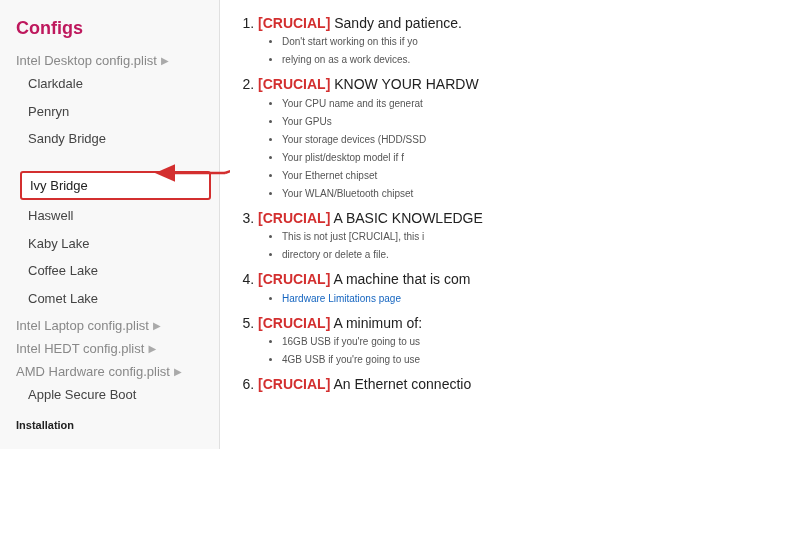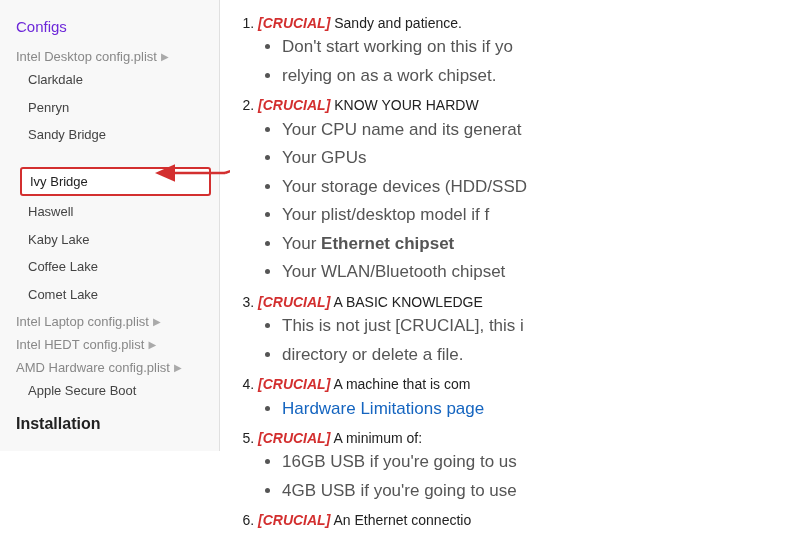--- a/index.html
+++ b/index.html
@@ -17,23 +17,23 @@
     .sidebar {
       width: 220px;
       min-width: 220px;
       background: #f8f8f8;
       border-right: 1px solid #e0e0e0;
       overflow-y: auto;
       padding: 12px 0;
     }
 
     .sidebar-section-title {
-      font-size: 15px;
-      font-weight: 400;
-      color: #6d28d9;
+      font-size: 18px;
+      font-weight: 700;
+      color: #be185d;
       padding: 6px 16px 8px 16px;
     }
 
     .sidebar-group-label {
       font-size: 13px;
       color: #888;
       padding: 6px 16px 2px 16px;
       display: flex;
       align-items: center;
       gap: 4px;
@@ -56,21 +56,21 @@
       border: 2px solid #d32f2f;
       border-radius: 3px;
       margin: 18px 8px 2px 20px;
       padding: 3px 8px 3px 8px;
       background: #fff;
       font-weight: 500;
       color: #222;
     }
 
     .sidebar-section-title-2 {
-      font-size: 16px;
+      font-size: 11px;
       font-weight: 700;
       color: #222;
       padding: 10px 16px 6px 16px;
     }
 
     
     .content {
       flex: 1;
       padding: 12px 18px;
       overflow-y: auto;
@@ -88,38 +88,37 @@
     }
 
     .content ul {
       list-style: disc;
       padding-left: 24px;
     }
 
     .content ul li {
       margin-bottom: 3px;
       color: #555;
-      font-size: 17px;
+      font-size: 10px;
       line-height: 1.5;
     }
 
     .crucial {
       color: #d32f2f;
-      font-style: italic;
       font-weight: bold;
     }
 
     .link-blue {
       color: #1565c0;
       font-weight: normal;
       text-decoration: none;
     }
 
     .bold-text {
-      font-weight: bold;
+      font-weight: normal;
     }
 
     
     .sidebar-wrapper {
       position: relative;
       width: 220px;
       min-width: 220px;
     }
 
     .red-arrow {
@@ -184,21 +183,21 @@
   </svg>
 </div>
 
 <div class="content">
   <ol>
     <li>
       <span class="crucial">[CRUCIAL]</span>
       <span> Sandy and patience.</span>
       <ul>
         <li>Don't start working on this if yo</li>
-        <li>relying on as a work chipset.</li>
+        <li>relying on as a work devices.</li>
       </ul>
     </li>
 
     <li>
       <span class="crucial">[CRUCIAL]</span>
       <span> KNOW YOUR HARDW</span>
       <ul>
         <li>Your CPU name and its generat</li>
         <li>Your GPUs</li>
         <li>Your storage devices (HDD/SSD</li>

